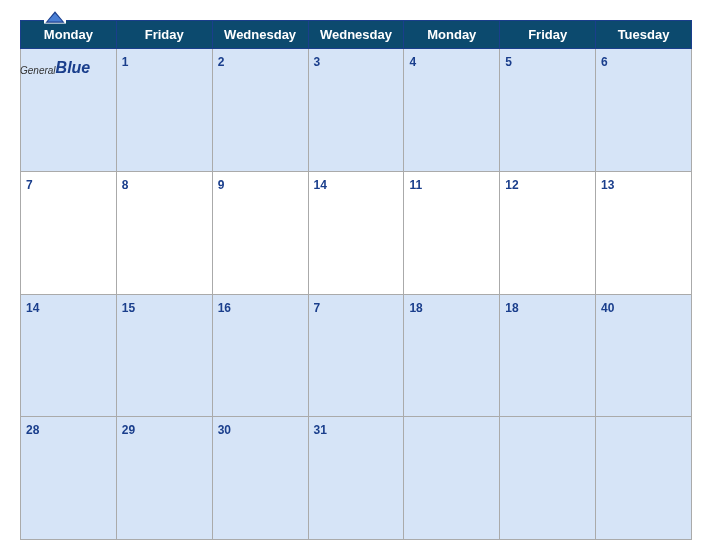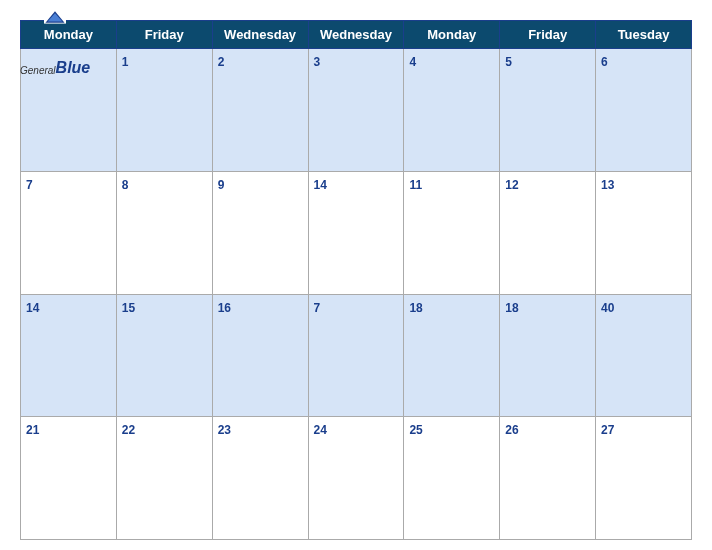--- a/index.html
+++ b/index.html
@@ -141,23 +141,23 @@
       </tr>
       <tr class="week-odd">
         <td><span class="day-num">14</span></td>
         <td><span class="day-num">15</span></td>
         <td><span class="day-num">16</span></td>
         <td><span class="day-num">7</span></td>
         <td><span class="day-num">18</span></td>
         <td><span class="day-num">18</span></td>
         <td><span class="day-num">40</span></td>
       </tr>
-      <tr class="week-even">
-        <td><span class="day-num">21</span></td>
-        <td><span class="day-num">22</span></td>
-        <td><span class="day-num">23</span></td>
-        <td><span class="day-num">24</span></td>
-        <td><span class="day-num">25</span></td>
-        <td><span class="day-num">26</span></td>
-        <td><span class="day-num">27</span></td>
+      <tr class="week-odd">
+        <td><span class="day-num">28</span></td>
+        <td><span class="day-num">29</span></td>
+        <td><span class="day-num">30</span></td>
+        <td><span class="day-num">31</span></td>
+        <td></td>
+        <td></td>
+        <td></td>
       </tr>
     </tbody>
 </table>
 
 </body></html>

